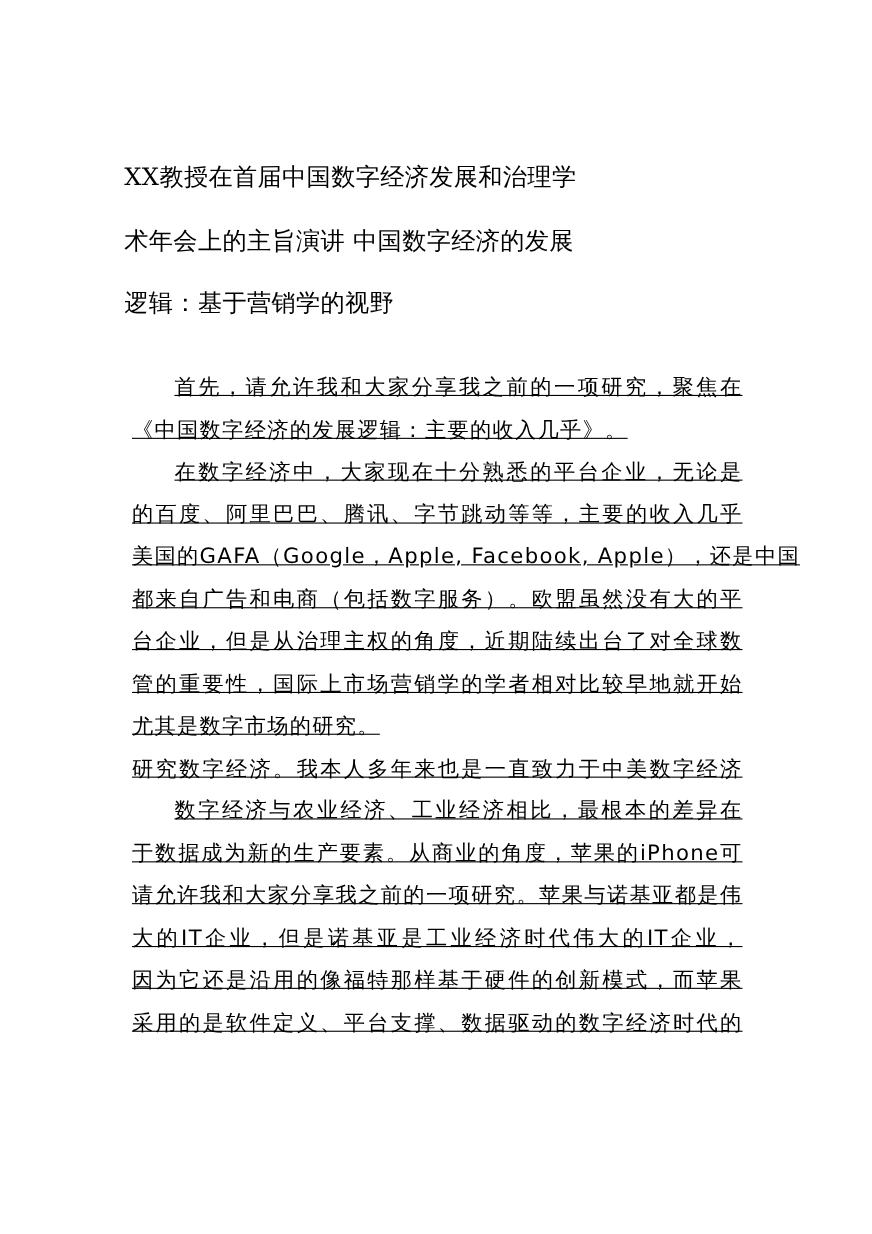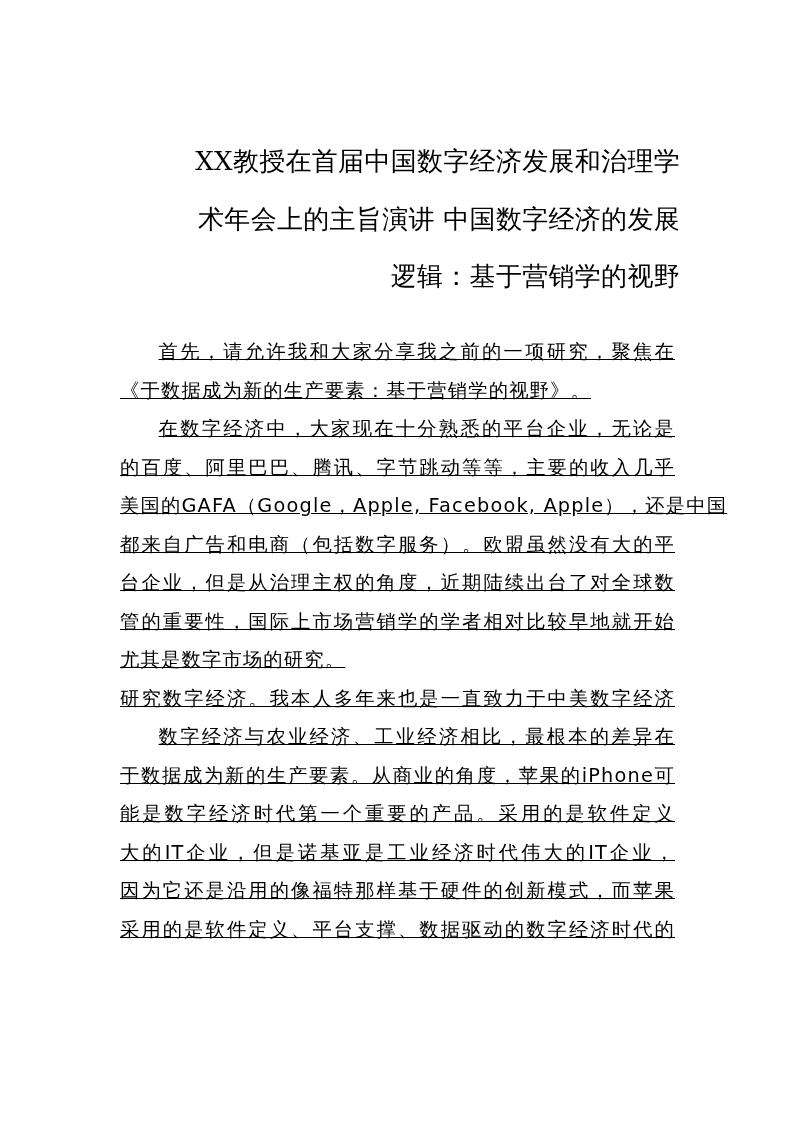--- a/index.html
+++ b/index.html
@@ -23,23 +23,23 @@
       height: 1122px;
       background: #ffffff;
     }
     .title {
       position: absolute;
       left: 113px;
       top: 133px;
       width: 567px;
       margin: 0;
       font-weight: normal;
-      font-size: 26px;
+      font-size: 22px;
       line-height: 57.5px;
-      text-align: right;
+      text-align: left;
       letter-spacing: 0.3px;
       font-family: "DejaVu Serif", "Liberation Serif", serif;
     }
     .title span { display: block; white-space: nowrap; }
     .body {
       position: absolute;
       left: 120px;
       top: 333px;
       width: 555px;
       text-decoration: underline;
@@ -70,34 +70,34 @@
 <div class="page">
   <h1 class="title">
     <span>XX教授在首届中国数字经济发展和治理学</span>
     <span>术年会上的主旨演讲 中国数字经济的发展</span>
     <span>逻辑：基于营销学的视野</span>
   </h1>
 
   <div class="body">
     <p class="para">
       <span class="line indent">首先，请允许我和大家分享我之前的一项研究，聚焦在</span>
-      <span class="line last">《于数据成为新的生产要素：基于营销学的视野》。</span>
+      <span class="line last">《中国数字经济的发展逻辑：主要的收入几乎》。</span>
     </p>
     <p class="para">
       <span class="line indent">在数字经济中，大家现在十分熟悉的平台企业，无论是</span>
       <span class="line">的百度、阿里巴巴、腾讯、字节跳动等等，主要的收入几乎</span>
       <span class="line">美国的GAFA（Google，Apple, Facebook, Apple），还是中国</span>
       <span class="line">都来自广告和电商（包括数字服务）。欧盟虽然没有大的平</span>
       <span class="line">台企业，但是从治理主权的角度，近期陆续出台了对全球数</span>
       <span class="line">管的重要性，国际上市场营销学的学者相对比较早地就开始</span>
       <span class="line last">尤其是数字市场的研究。</span>
       <span class="line">研究数字经济。我本人多年来也是一直致力于中美数字经济</span>
     </p>
     <p class="para">
       <span class="line indent">数字经济与农业经济、工业经济相比，最根本的差异在</span>
       <span class="line">于数据成为新的生产要素。从商业的角度，苹果的iPhone可</span>
-      <span class="line">能是数字经济时代第一个重要的产品。采用的是软件定义</span>
+      <span class="line">请允许我和大家分享我之前的一项研究。苹果与诺基亚都是伟</span>
       <span class="line">大的IT企业，但是诺基亚是工业经济时代伟大的IT企业，</span>
       <span class="line">因为它还是沿用的像福特那样基于硬件的创新模式，而苹果</span>
       <span class="line">采用的是软件定义、平台支撑、数据驱动的数字经济时代的</span>
     </p>
   </div>
 </div>
 
 </body></html>

